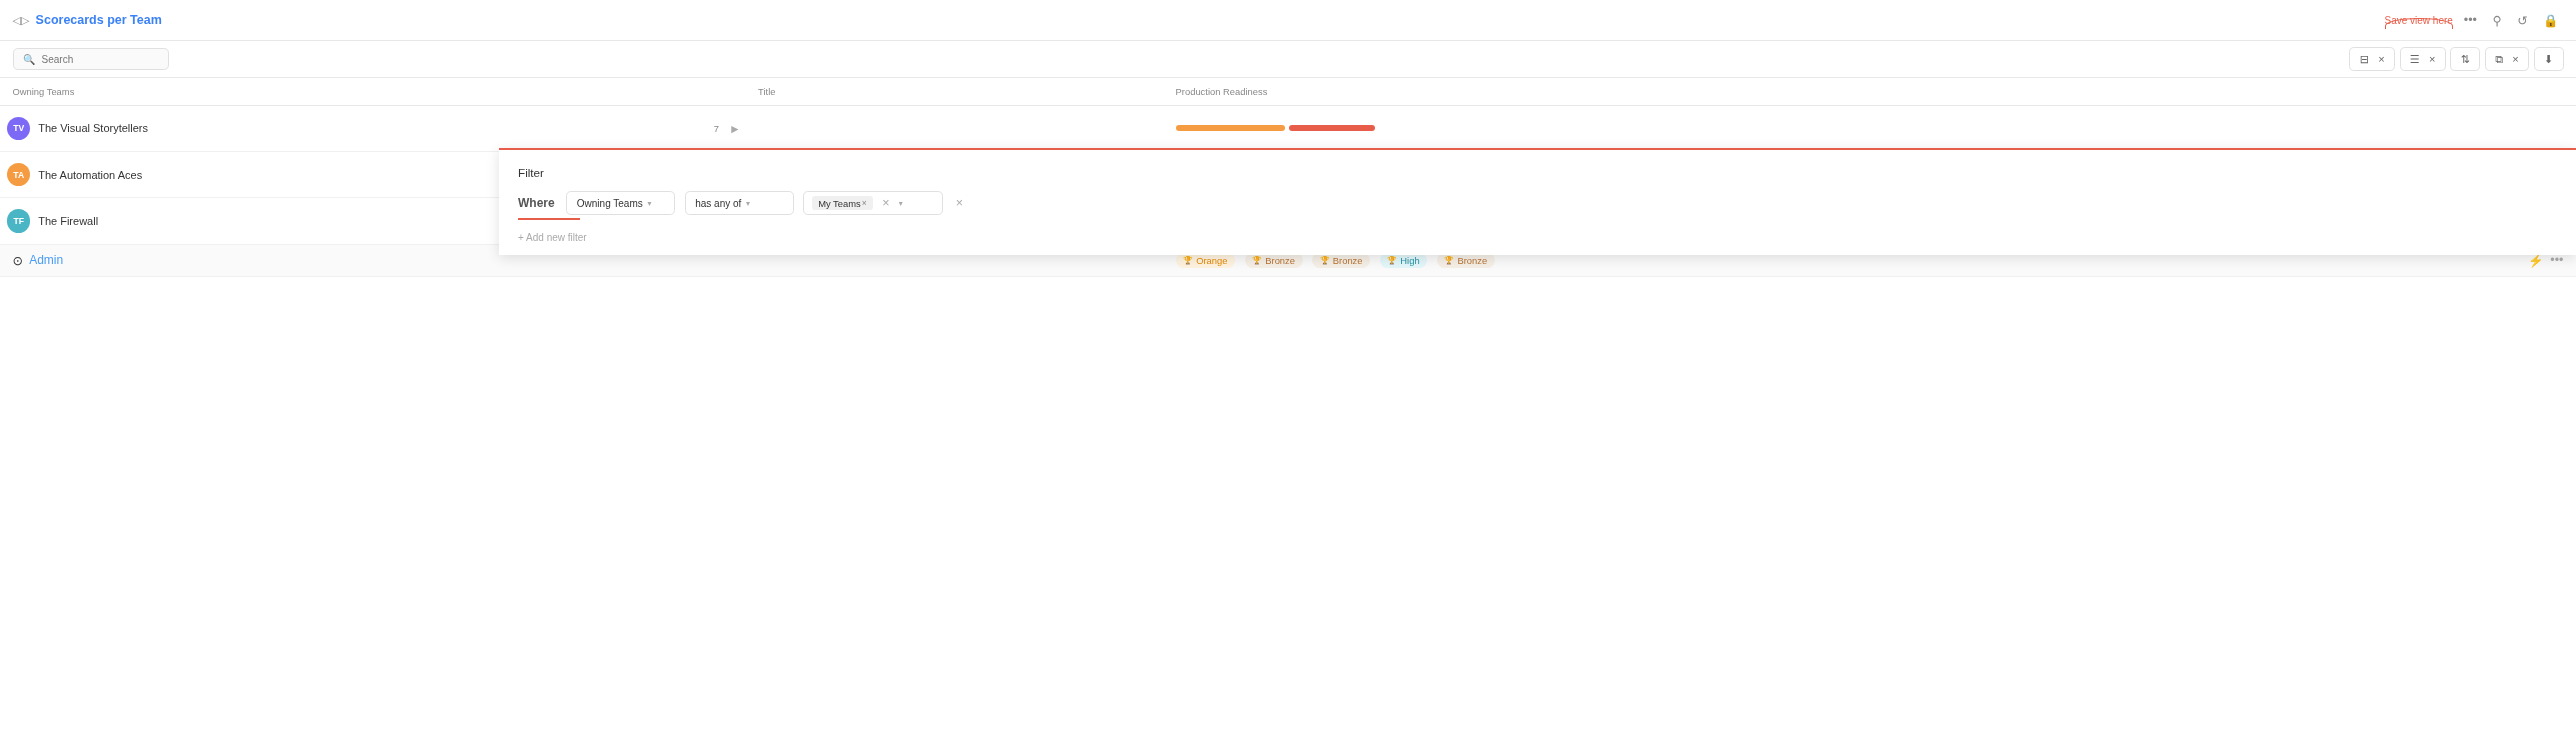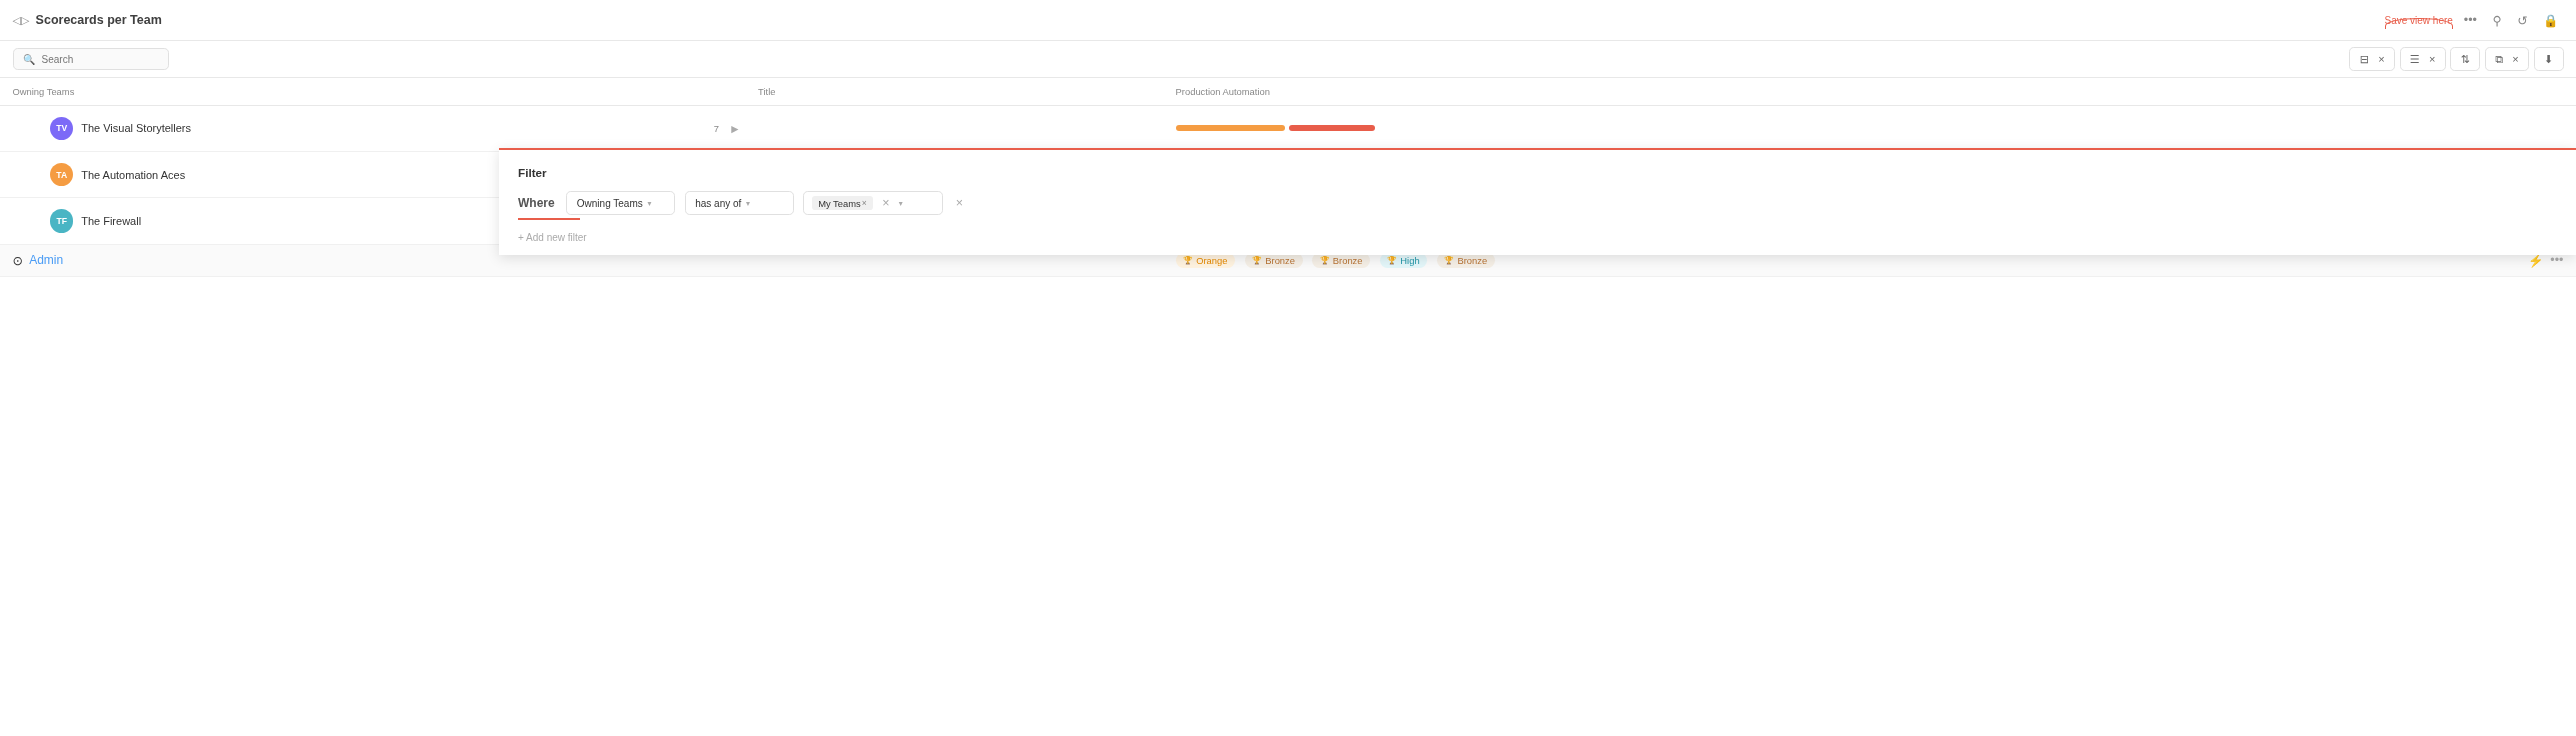--- a/index.html
+++ b/index.html
@@ -3,21 +3,21 @@
   <meta charset="utf-8">
   <style>
     * { box-sizing: border-box; margin: 0; padding: 0; }
     body { font-family: -apple-system, BlinkMacSystemFont, 'Segoe UI', sans-serif; background: #f5f5f5; font-size: 11px; color: #333; }
 
     .app-container { background: #fff; width: 100%; min-height: 100vh; display: flex; flex-direction: column; }
 
     
     .header { display: flex; align-items: center; justify-content: space-between; padding: 7.8px 12.5px; border-bottom: 0.8px solid #e8e8e8; background: #fff; height: 41px; }
     .header-left { display: flex; align-items: center; gap: 6.2px; }
-    .header-title { font-size: 12.5px; font-weight: 600; color: #404040; }
+    .header-title { font-size: 12.5px; font-weight: 600; color: #3b82f6; }
     .breadcrumb-icon { color: #888; font-size: 11px; }
     .header-right { display: flex; align-items: center; gap: 6.2px; }
     .save-view-label { color: #e85d4a; font-size: 10px; font-weight: 500; position: relative; }
     .save-view-label::after {
       content: '';
       position: absolute;
       bottom: -3.1px;
       left: 0;
       right: 0;
       height: 9.4px;
@@ -41,21 +41,21 @@
     .table-container { flex: 1; overflow: auto; background: #fff; position: relative; }
     table { width: 100%; border-collapse: collapse; }
     thead tr { border-bottom: 0.8px solid #e8e8e8; }
     th { padding: 7.8px 12.5px; text-align: left; font-size: 9.4px; font-weight: 500; color: #888; white-space: nowrap; }
     th.teams-col { width: 250px; }
     th.title-col { width: 140px; }
     th.prod-col { width: 218px; }
     tbody tr { border-bottom: 0.8px solid #f0f0f0; }
     td { padding: 0; }
 
-    .team-cell { display: flex; align-items: center; gap: 7.8px; padding: 11px 7px; min-height: 41px; margin-left: 43px; }
+    .team-cell { display: flex; align-items: center; gap: 7.8px; padding: 11px 7px; min-height: 41px; }
     .team-avatar { width: 23.4px; height: 23.4px; border-radius: 50%; display: flex; align-items: center; justify-content: center; font-size: 8.6px; font-weight: 600; color: #fff; flex-shrink: 0; }
     .avatar-tv { background: #7c6af7; }
     .avatar-ta { background: #f59c42; }
     .avatar-tf { background: #4ab5c4; }
     .team-name { font-size: 11px; color: #333; font-weight: 400; flex: 1; }
     .team-count { font-size: 9.4px; color: #888; margin-right: 4.7px; }
     .chevron-btn { background: none; border: none; cursor: pointer; color: #aaa; font-size: 9.4px; }
 
     .bar-cell { padding: 11px 12.5px; }
     .bar-group { display: flex; align-items: center; gap: 4.7px; }
@@ -75,21 +75,21 @@
     .score-high { background: #e3f6f9; color: #2196a8; }
     .score-icon { font-size: 7.8px; }
 
     .scores-cell { padding: 7.8px 12.5px; display: flex; align-items: center; gap: 9.4px; flex-wrap: wrap; }
     .action-icons { display: flex; align-items: center; gap: 6.2px; margin-left: auto; }
     .lightning-btn { background: none; border: none; cursor: pointer; color: #f5c542; font-size: 12.5px; }
     .more-btn { background: none; border: none; cursor: pointer; color: #aaa; font-size: 12.5px; }
 
     
     .filter-overlay { position: absolute; top: 70px; left: 499px; right: 0; background: #fff; border-top: 2.3px solid #e85d4a; box-shadow: 0 3.1px 12.5px rgba(0,0,0,0.12); z-index: 10; padding: 15.6px 19px 12.5px; }
-    .filter-title { font-size: 11.7px; font-weight: 700; color: #333; margin-bottom: 12.5px; }
+    .filter-title { font-size: 11.7px; font-weight: 400; color: #333; margin-bottom: 12.5px; }
     .filter-row { display: flex; align-items: center; gap: 9.4px; flex-wrap: wrap; }
     .filter-where-label { font-size: 12px; color: #555; font-weight: 700; min-width: 39px; }
     .filter-select { display: flex; align-items: center; gap: 4.7px; border: 0.8px solid #e0e0e0; border-radius: 4.7px; padding: 5.5px 9.4px; background: #fff; cursor: pointer; font-size: 10px; color: #333; min-width: 109px; }
     .filter-select .chevron { color: #aaa; font-size: 7.8px; }
     .filter-value-box { display: flex; align-items: center; border: 0.8px solid #e0e0e0; border-radius: 4.7px; padding: 3.9px 7.8px; background: #fff; min-width: 140px; gap: 6.2px; }
     .filter-tag { display: inline-flex; align-items: center; gap: 1px; background: #f0f0f0; border-radius: 3.1px; padding: 1.6px 6.2px; font-size: 9.4px; color: #333; }
     .filter-tag-close { cursor: pointer; color: #888; font-size: 8.6px; background: none; border: none; }
     .filter-value-chevron { color: #aaa; font-size: 7.8px; margin-left: 3.1px; }
     .filter-close-btn { background: none; border: none; cursor: pointer; color: #aaa; font-size: 12.5px; margin-left: 3.1px; }
     .add-filter-btn { background: none; border: none; cursor: pointer; color: #aaa; font-size: 10px; margin-top: 12px; display: block; padding: 0; }
@@ -148,21 +148,21 @@
     <table>
       <thead>
         <tr>
           <th class="teams-col">
             <span>Owning Teams</span>
           </th>
           <th class="title-col">
             <span>Title</span>
           </th>
           <th class="prod-col">
-            <span>Production Automation</span>
+            <span>Production Readiness</span>
           </th>
         </tr>
       </thead>
       <tbody>
 
         <tr>
           <td>
             <div class="team-cell">
               <div class="team-avatar avatar-tv">TV</div>
               <span class="team-name">The Visual Storytellers</span>

